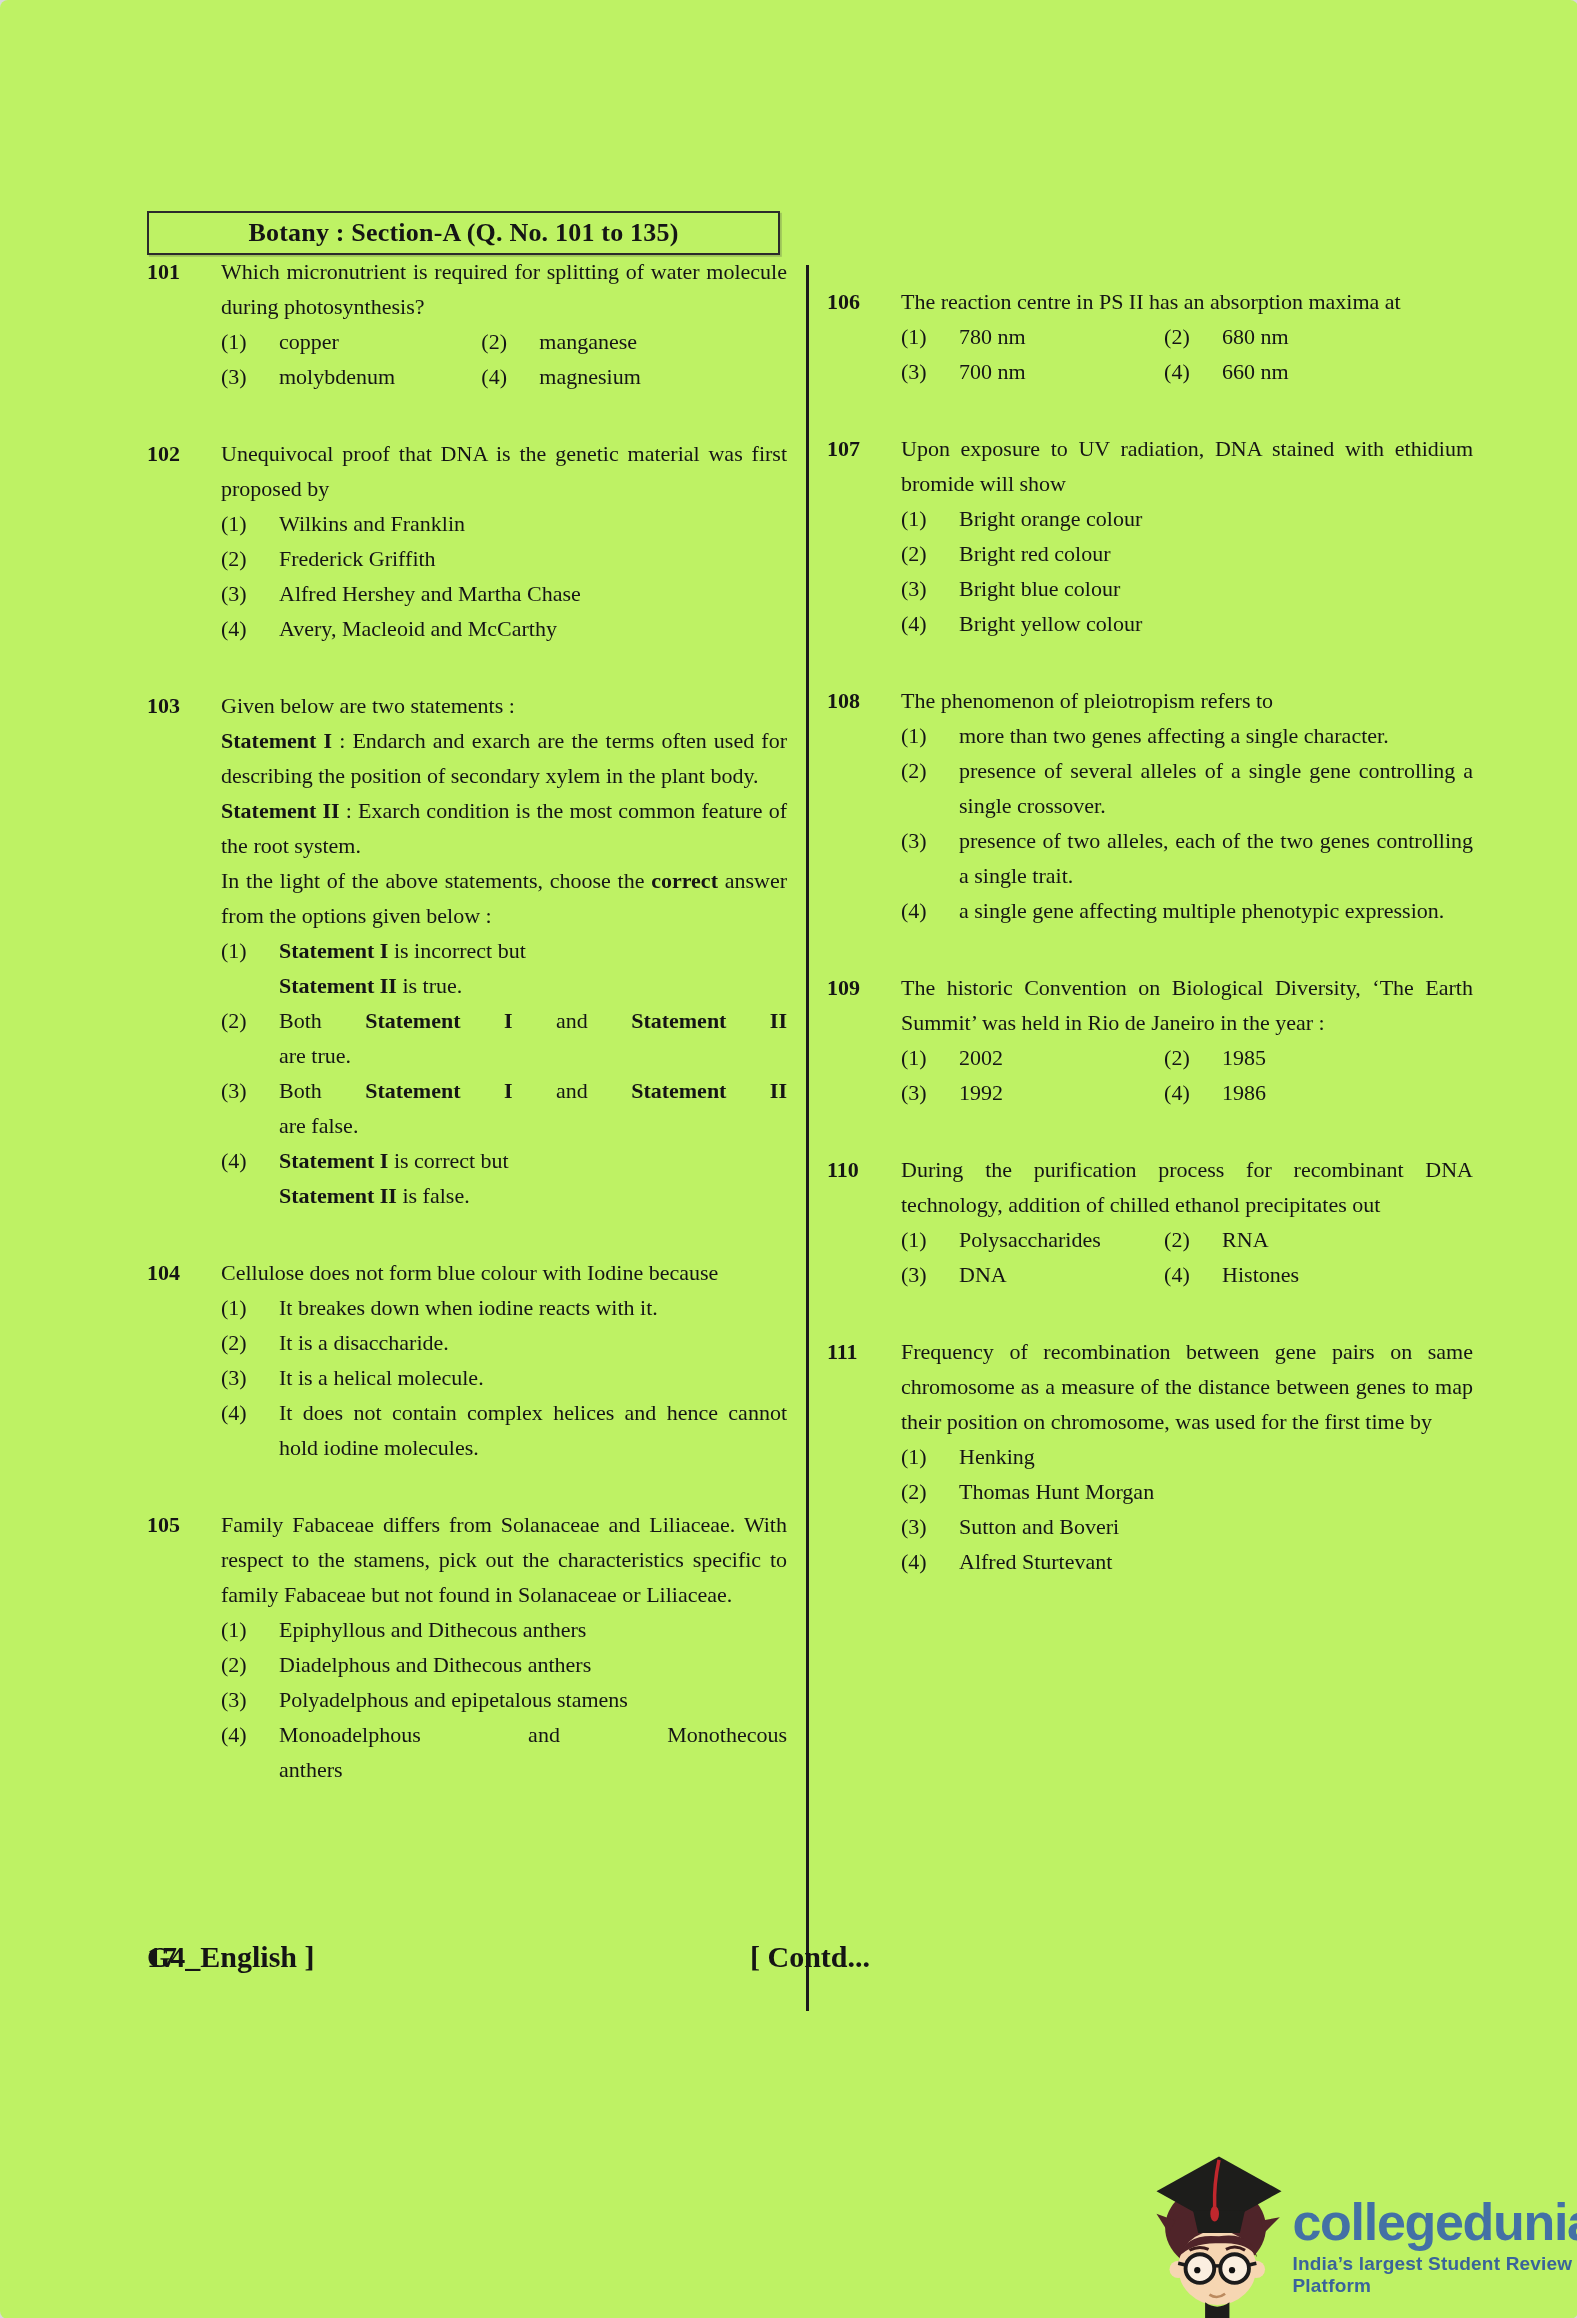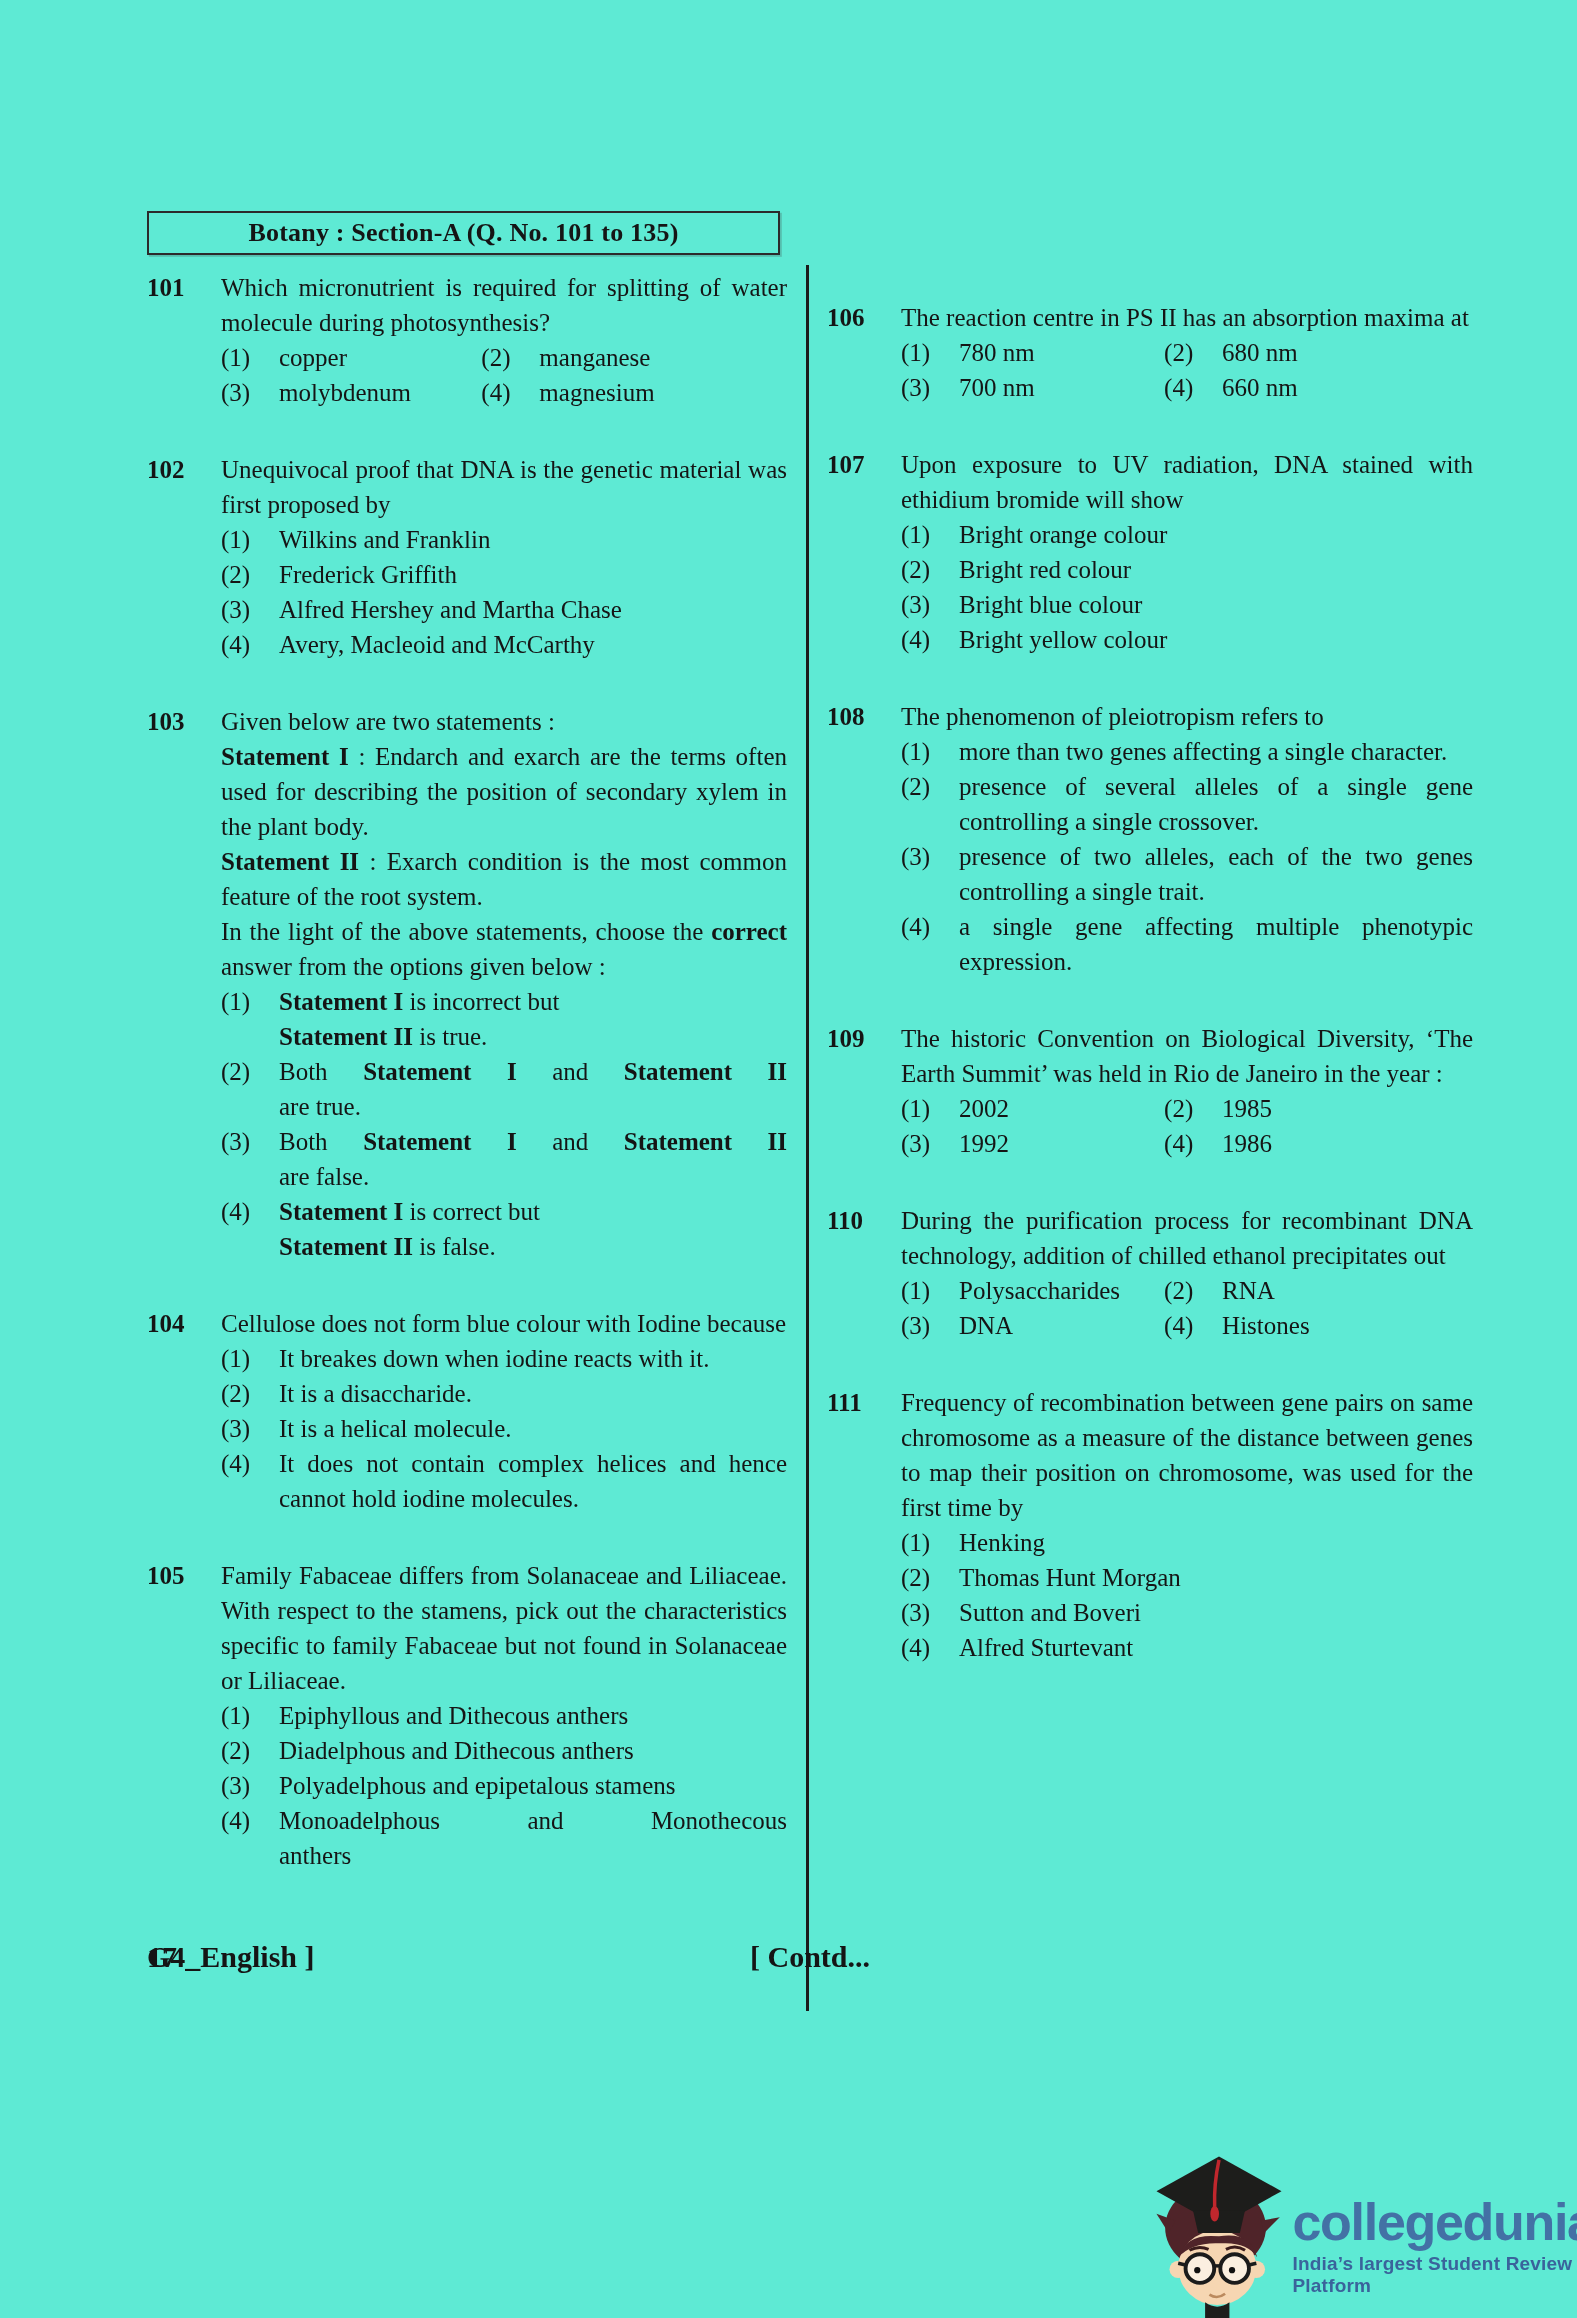--- a/index.html
+++ b/index.html
@@ -1,28 +1,29 @@
 <!DOCTYPE html>
 <html style="--brand: #4371a5; --tagline: #3a639b; --cap: #1d1d1b; --tassel: #c0272d; --hair: #4f2429; --face: #f6d6b2;font-size:14px"><head>
 <meta charset="utf-8">
 <style>
   html,body{margin:0;padding:0;background:#d9d9d9;}
   .page{
-    position:relative;width:1578px;height:2319px;background:#5eead4;
+    position:relative;width:1578px;height:2319px;background:#bef264;
     font-family:"Liberation Serif","DejaVu Serif",serif;color:#151515;
     overflow:hidden;
+    border-radius:8px;
   }
   .section-header{
     position:absolute;left:147px;top:211px;width:633px;height:44px;
     border:2.7px solid #2b2b2b;box-sizing:border-box;
     display:flex;align-items:center;justify-content:center;
     font-weight:bold;font-size:26px;letter-spacing:0.2px;
     box-shadow:1.8px 1.8px 0 rgba(60,60,60,.25);
   }
-  .col{position:absolute;top:270px;font-size:25px;line-height:35px;hyphens:none;}
+  .col{position:absolute;top:254px;font-size:22px;line-height:35px;hyphens:none;}
   .col-left{left:147px;width:640px;}
   .col-right{left:827px;width:646px;margin-top:30px;}
   .divider{position:absolute;left:806px;top:265px;width:2.7px;height:1746px;background:#1b1b1b;}
   .question{display:grid;grid-template-columns:74px 1fr;margin-bottom:42px;}
   .qnum{font-weight:bold;}
   .qtext{text-align:justify;}
   .qtext b{font-weight:bold;}
   .stretch{text-align-last:justify;}
   .options .option{display:grid;grid-template-columns:58px 1fr;}
   .options.grid{display:grid;grid-template-columns:46% 54%;}

